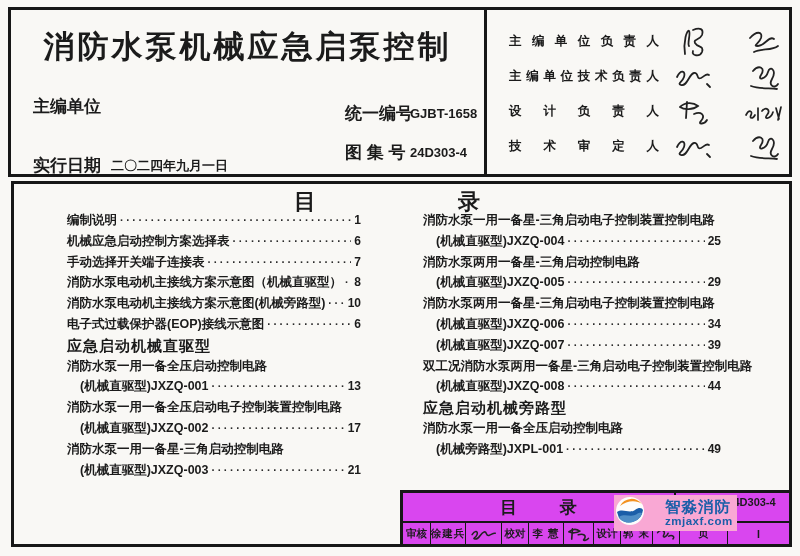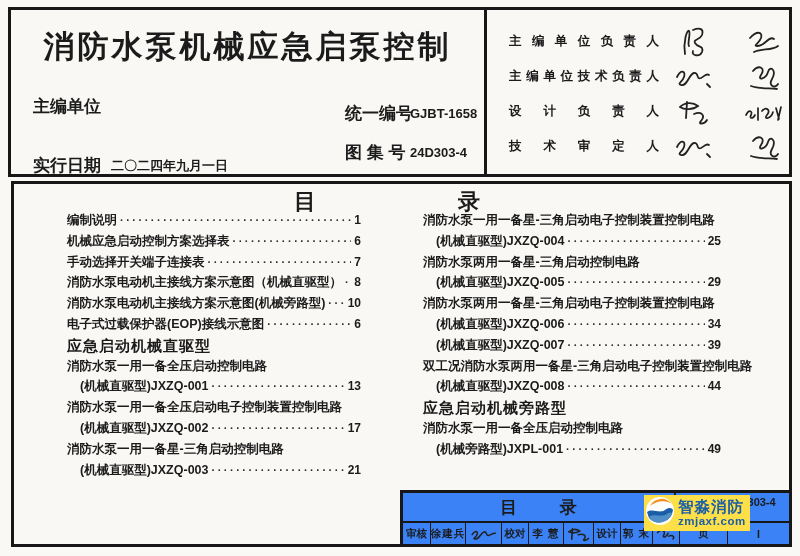--- a/index.html
+++ b/index.html
@@ -35,33 +35,33 @@
   .toc-col.left { left:53px; width:294px; }
   .toc-col.right { left:409px; width:298px; }
   .toc-line { display:flex; align-items:baseline; height:20.8px; font-size:12.5px; font-weight:bold; white-space:nowrap; }
   .toc-line .t { white-space:nowrap; }
   .toc-line .dots { flex:1 1 auto; overflow:hidden; white-space:nowrap; letter-spacing:2.5px;
     font-size:11px; margin:0 3px; color:#2a2a2a; }
   .toc-line .pg { white-space:nowrap; font-size:12px; }
   .toc-line.bold { font-size:15px; font-weight:bold; letter-spacing:1px; }
   .toc-line.indent { padding-left:13px; }
   
-  .title-block { position:absolute; right:0; bottom:0; width:389px; border-left:3px solid #171717; border-top:3px solid #171717; background:#3b82f6; }
+  .title-block { position:absolute; right:0; bottom:0; width:389px; border-left:3px solid #171717; border-top:3px solid #171717; background:#d946ef; }
   .tb-row1 { display:grid; grid-template-columns:273px 1fr; height:30px; border-bottom:2px solid #171717; }
   .tb-title { display:flex; align-items:center; justify-content:center; font-size:17px; font-weight:bold;
     word-spacing:38px; border-right:2px solid #171717; }
   .tb-atlas { display:flex; align-items:flex-start; justify-content:center; gap:5px; font-size:11px; font-weight:bold; padding-top:3px; white-space:nowrap; overflow:hidden; }
   .tb-row2 { display:grid; grid-template-columns:28px 35px 36px 27px 35px 30px 27px 32px 27px 48px 1fr; height:21px; }
   .tb-cell { display:flex; align-items:center; justify-content:center; font-size:10.5px; font-weight:bold;
     border-right:1.5px solid #171717; overflow:hidden; white-space:nowrap; }
   .tb-cell:last-child { border-right:none; }
   .tb-cell.name { letter-spacing:1px; }
   
-  .watermark { position:absolute; left:644px; top:495px; z-index:5; display:flex; align-items:center; gap:3px;
-    background:#fde047; padding:1px 4px 1px 1px; }
+  .watermark { position:absolute; left:614px; top:495px; z-index:5; display:flex; align-items:center; gap:20px;
+    background:#f9a8d4; padding:1px 4px 1px 1px; }
   .wm-text { display:flex; flex-direction:column; line-height:1.05; }
   .wm-name { font-size:15.5px; font-weight:bold; color:#1a5ea8; letter-spacing:1px; }
   .wm-domain { font-size:11.5px; font-weight:bold; color:#1a5ea8; letter-spacing:0.5px; }
 </style>
 </head>
 <body>
 
 <div class="page">
 
   <div class="header-box">

